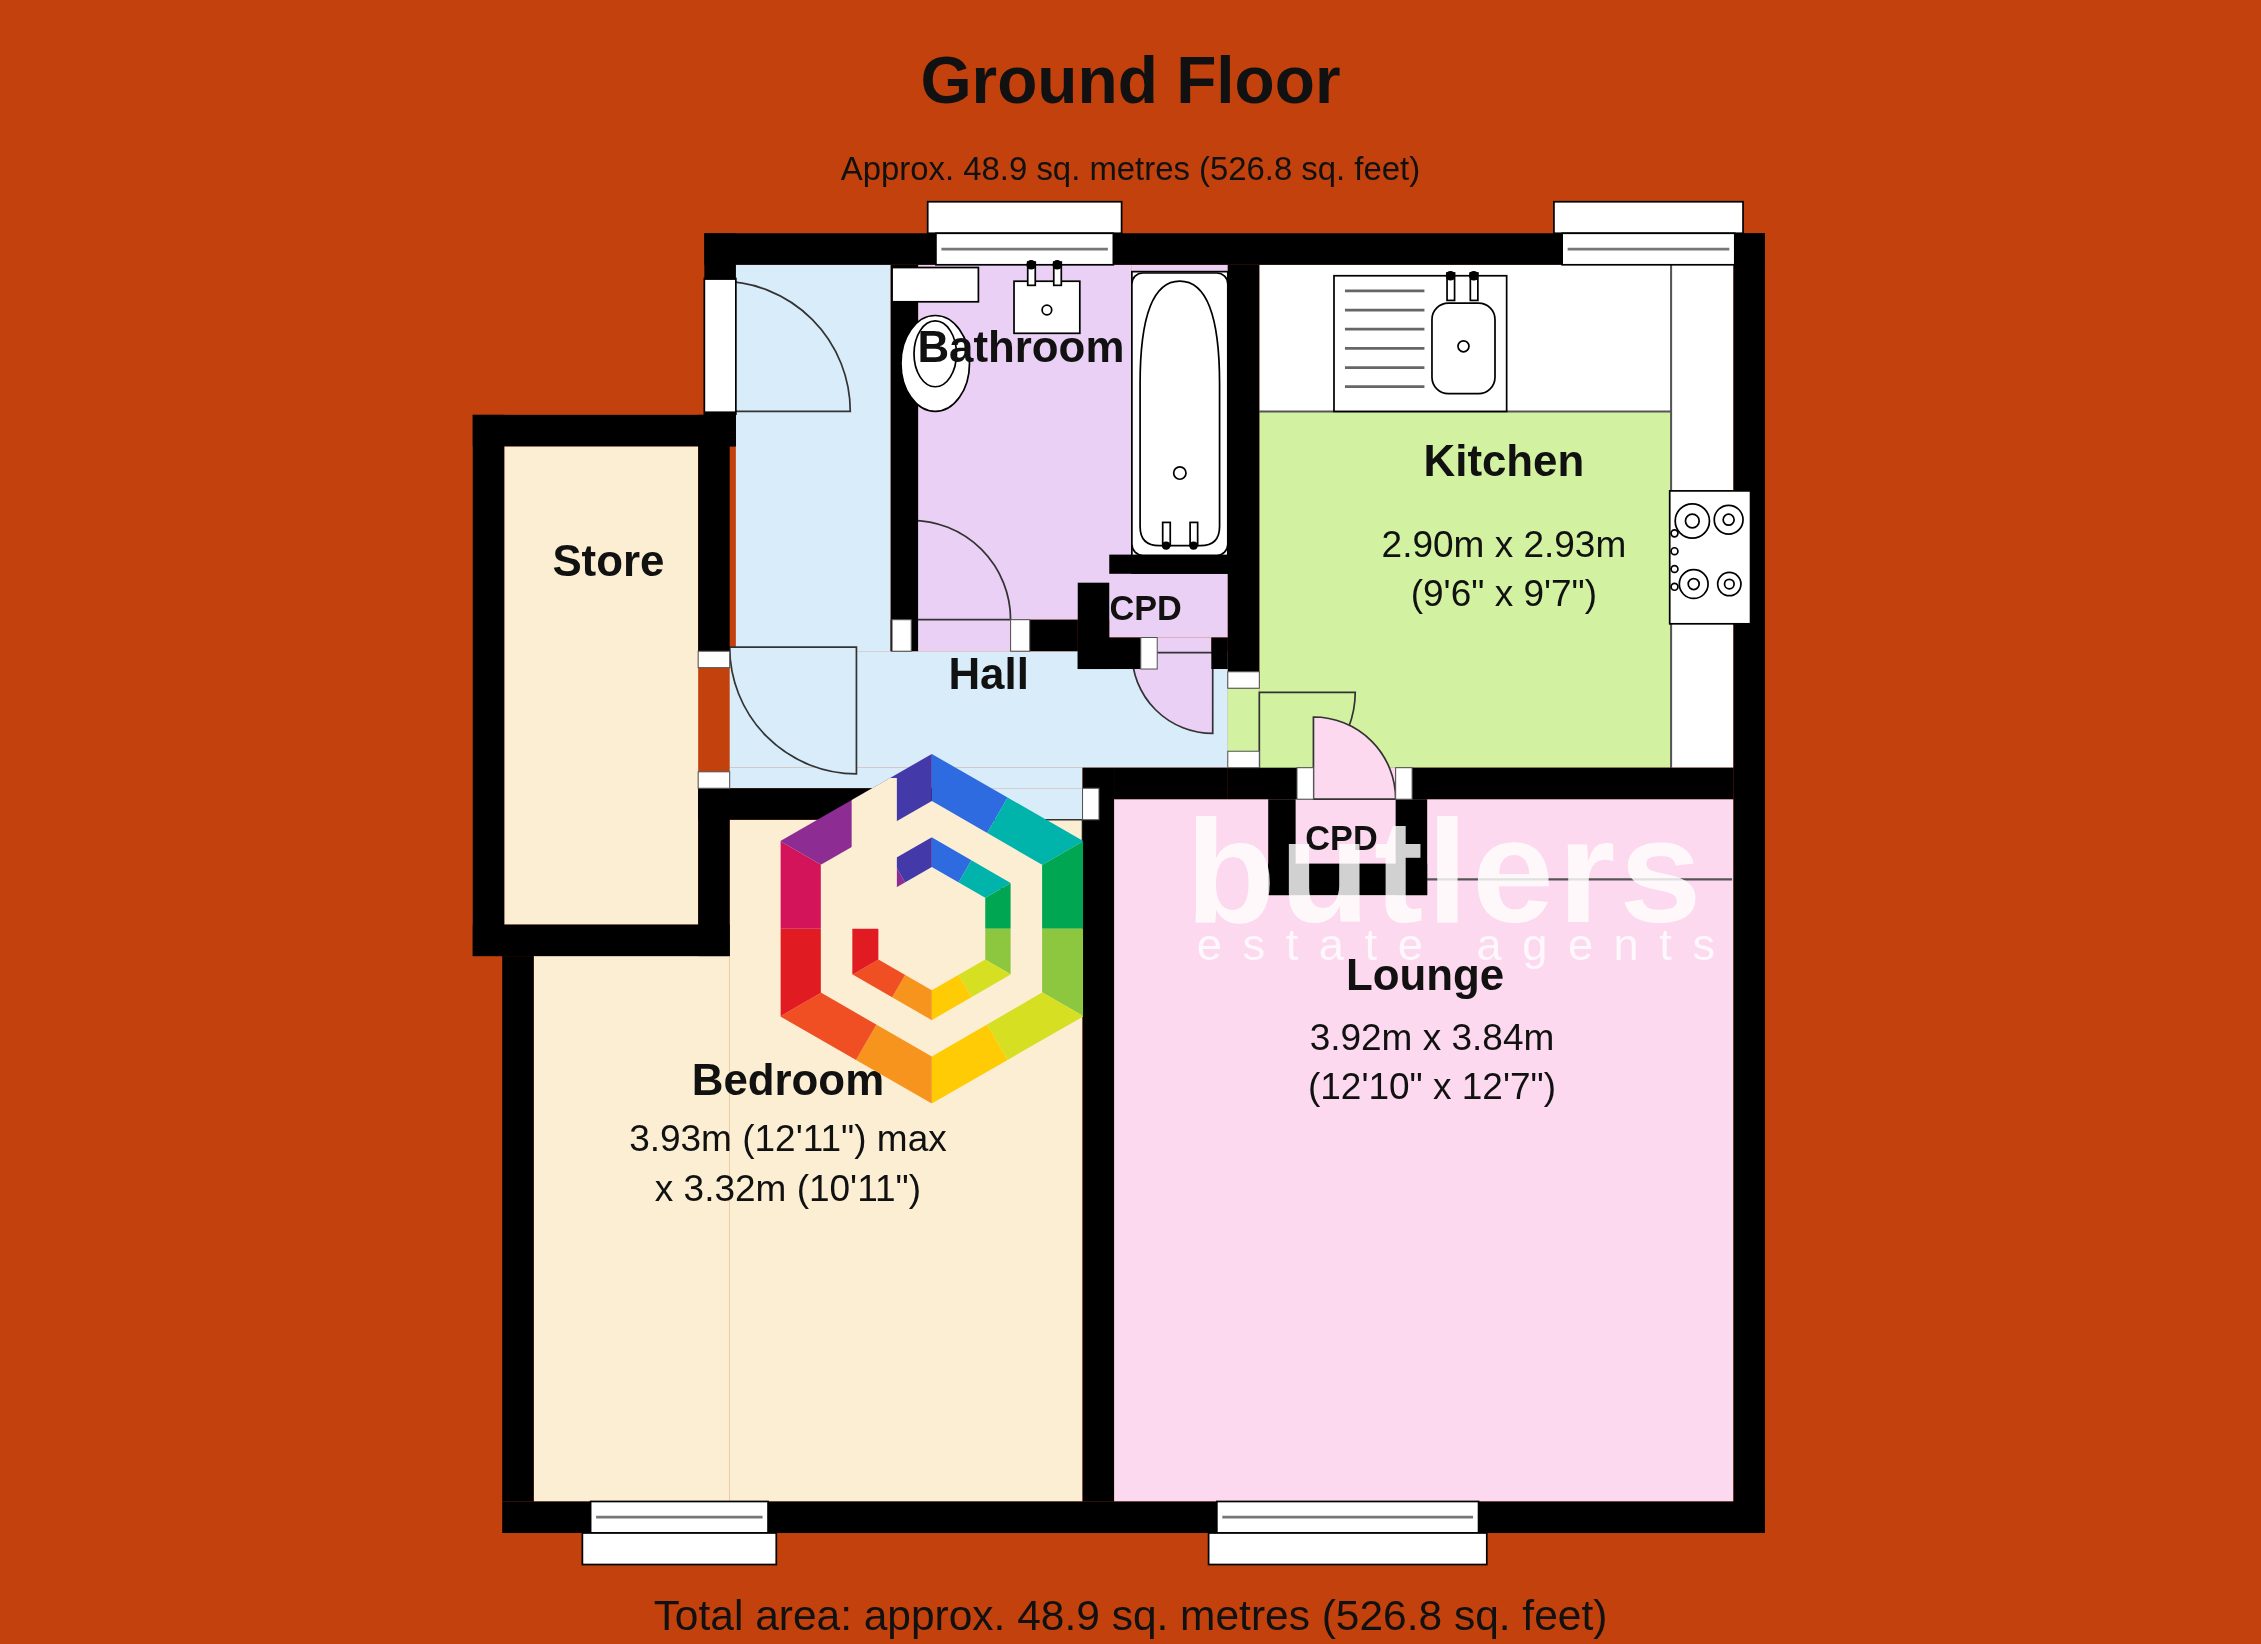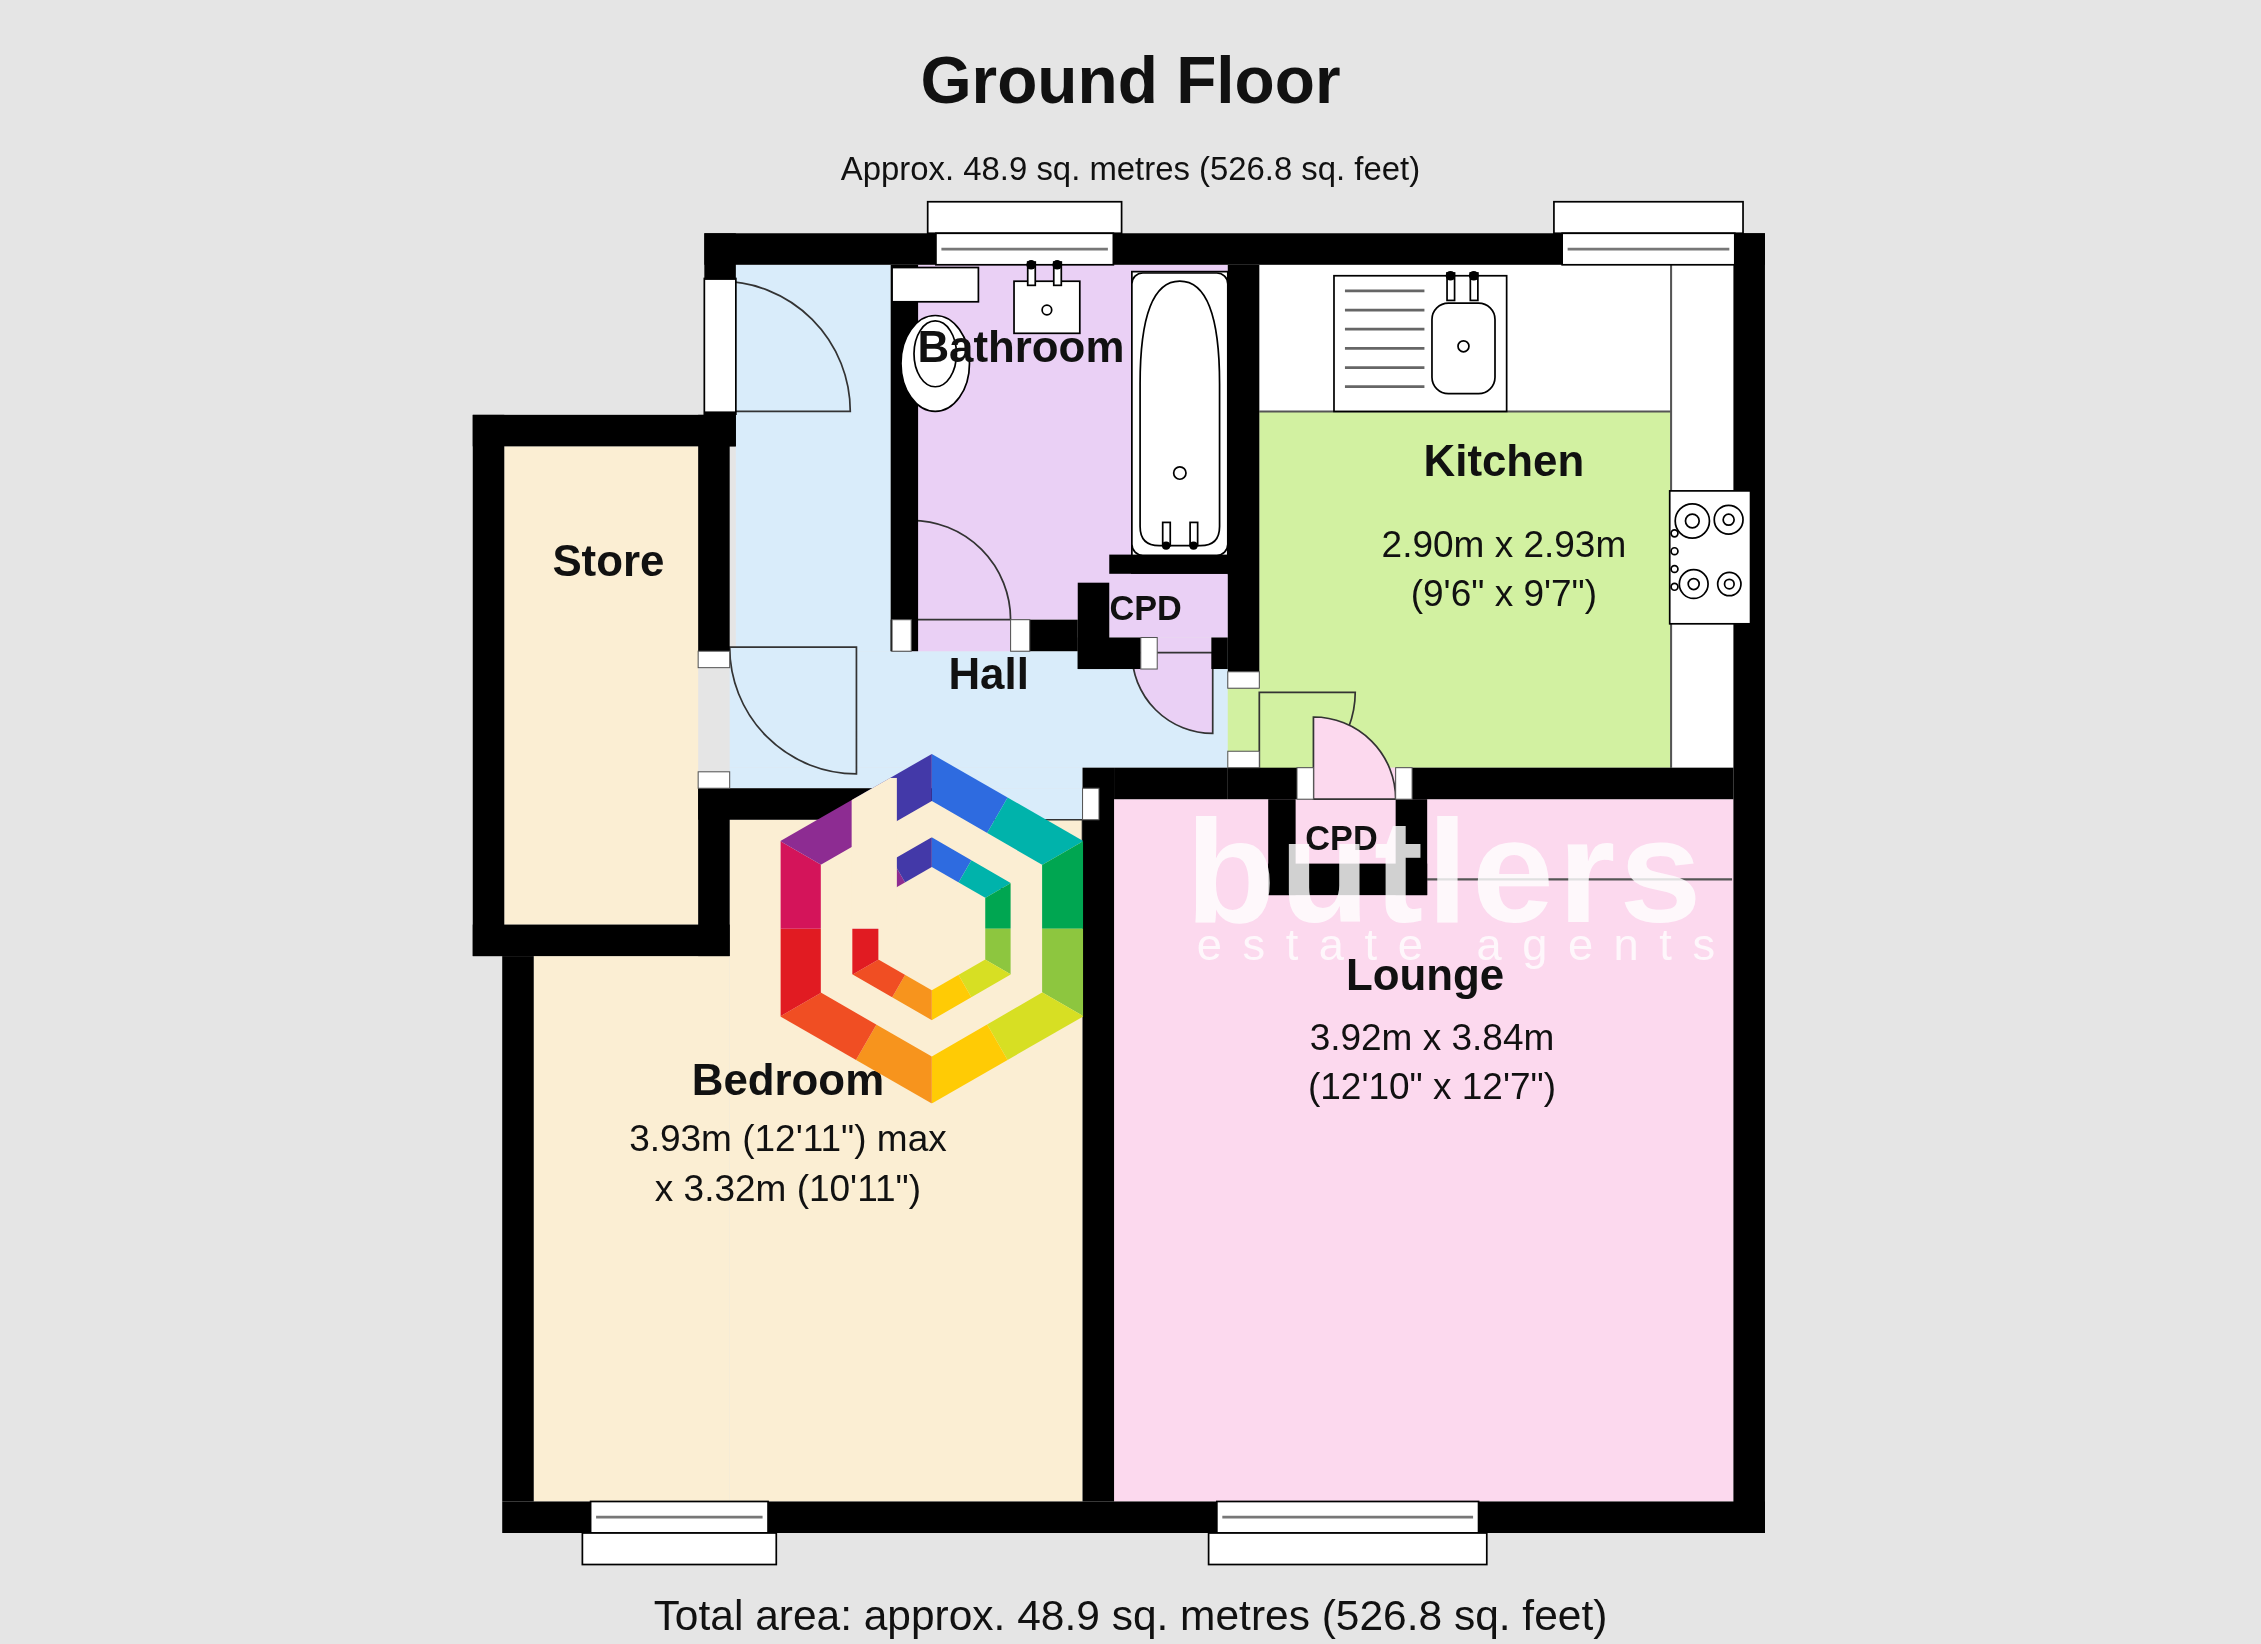--- a/index.html
+++ b/index.html
@@ -1,16 +1,16 @@
 <!DOCTYPE html>
 <html style="--hall: #d9ecfa; --bathroom: #ead0f5; --kitchen: #d2f1a1; --cream: #fbeed3; --lounge: #fcd9ee; --wall: #000000; --watermark_text: #ffffff;font-size:11px"><head>
 <meta charset="utf-8">
 <style>
   html,body{margin:0;padding:0;background:#fff;}
-  .page{width:2261px;height:1645px;position:relative;background:#e5e5e5;font-family:"Liberation Sans",sans-serif;}
+  .page{width:2261px;height:1645px;position:relative;background:#c2410c;font-family:"Liberation Sans",sans-serif;}
   svg{display:block;}
   text{font-family:"Liberation Sans",sans-serif;fill:#111;}
   .title{font-size:96px;font-weight:bold;text-anchor:middle;}
   .subtitle{font-size:48px;text-anchor:middle;}
   .footer-text{font-size:62px;text-anchor:middle;}
   .room-label{font-size:64px;font-weight:bold;text-anchor:middle;}
   .cpd-label{font-size:50px;font-weight:bold;text-anchor:middle;}
   .dim-label{font-size:54px;text-anchor:middle;}
   .wall{fill:var(--wall,#000);}
   .f-hall{fill:var(--hall,#d9ecfa);}

